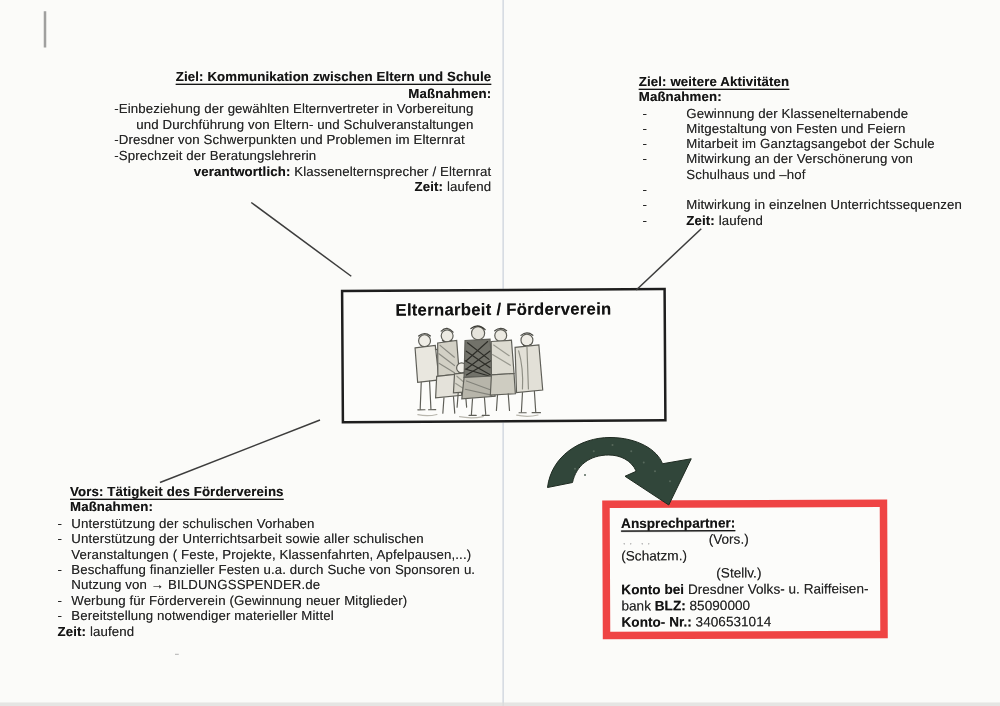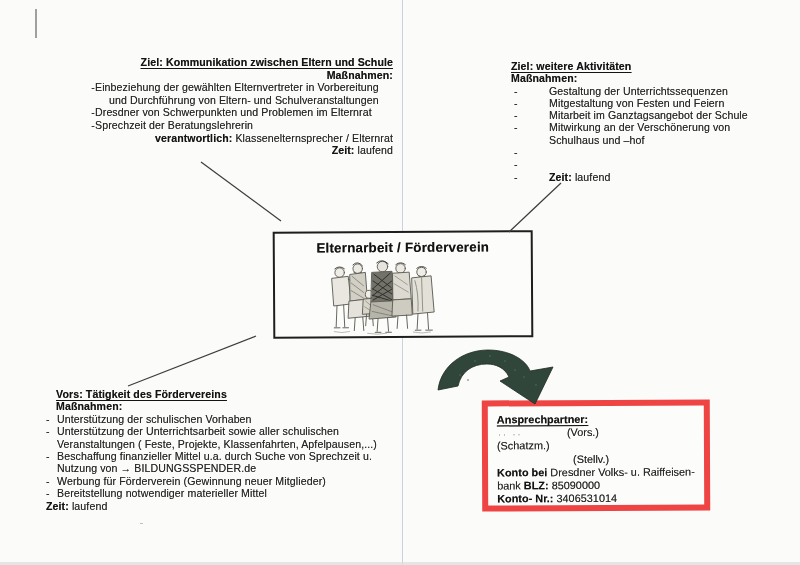--- a/index.html
+++ b/index.html
@@ -81,40 +81,41 @@
   </div>
   <div><span class="bold">verantwortlich:</span><span> Klassenelternsprecher / Elternrat</span></div>
   <div><span class="bold">Zeit:</span><span> laufend</span></div>
 </div>
 
 <div class="blk scan-text" id="block-top-right">
   <div class="title">Ziel: weitere Aktivitäten</div>
   <div class="bold">Maßnahmen:</div>
   <div class="row">
     <span class="dash-col">-</span>
-    <span>Gestaltung der Unterrichtssequenzen</span>
+    <span>Gewinnung der Klassenelternabende</span>
   </div>
   <div class="row">
     <span class="dash-col">-</span>
     <span>Mitgestaltung von Festen und Feiern</span>
   </div>
   <div class="row">
     <span class="dash-col">-</span>
     <span>Mitarbeit im Ganztagsangebot der Schule</span>
   </div>
   <div class="row">
     <span class="dash-col">-</span>
     <span class="prewrap">Mitwirkung an der Verschönerung von
 Schulhaus und –hof</span>
   </div>
   <div class="row">
     <span class="dash-col">-</span>
   </div>
   <div class="row">
     <span class="dash-col">-</span>
+    <span>Mitwirkung in einzelnen Unterrichtssequenzen</span>
   </div>
   <div class="row">
     <span class="dash-col">-</span>
     <span><span class="bold">Zeit:</span><span> laufend</span></span>
   </div>
 </div>
 
 <div id="center-box">
   <div class="center-title scan-text">Elternarbeit / Förderverein</div>
   <svg id="people" width="150" height="80" viewBox="0 0 150 84">
@@ -174,21 +175,21 @@
     <span class="dash-col-sm">-</span>
     <span>Unterstützung der schulischen Vorhaben</span>
   </div>
   <div class="row">
     <span class="dash-col-sm">-</span>
     <span class="prewrap">Unterstützung der Unterrichtsarbeit sowie aller schulischen
 Veranstaltungen ( Feste, Projekte, Klassenfahrten, Apfelpausen,...)</span>
   </div>
   <div class="row">
     <span class="dash-col-sm">-</span>
-    <span class="prewrap">Beschaffung finanzieller Mittel u.a. durch Suche von Sprechzeit u.
+    <span class="prewrap">Beschaffung finanzieller Festen u.a. durch Suche von Sponsoren u.
 Nutzung von → BILDUNGSSPENDER.de</span>
   </div>
   <div class="row">
     <span class="dash-col-sm">-</span>
     <span>Werbung für Förderverein (Gewinnung neuer Mitglieder)</span>
   </div>
   <div class="row">
     <span class="dash-col-sm">-</span>
     <span>Bereitstellung notwendiger materieller Mittel</span>
   </div>

